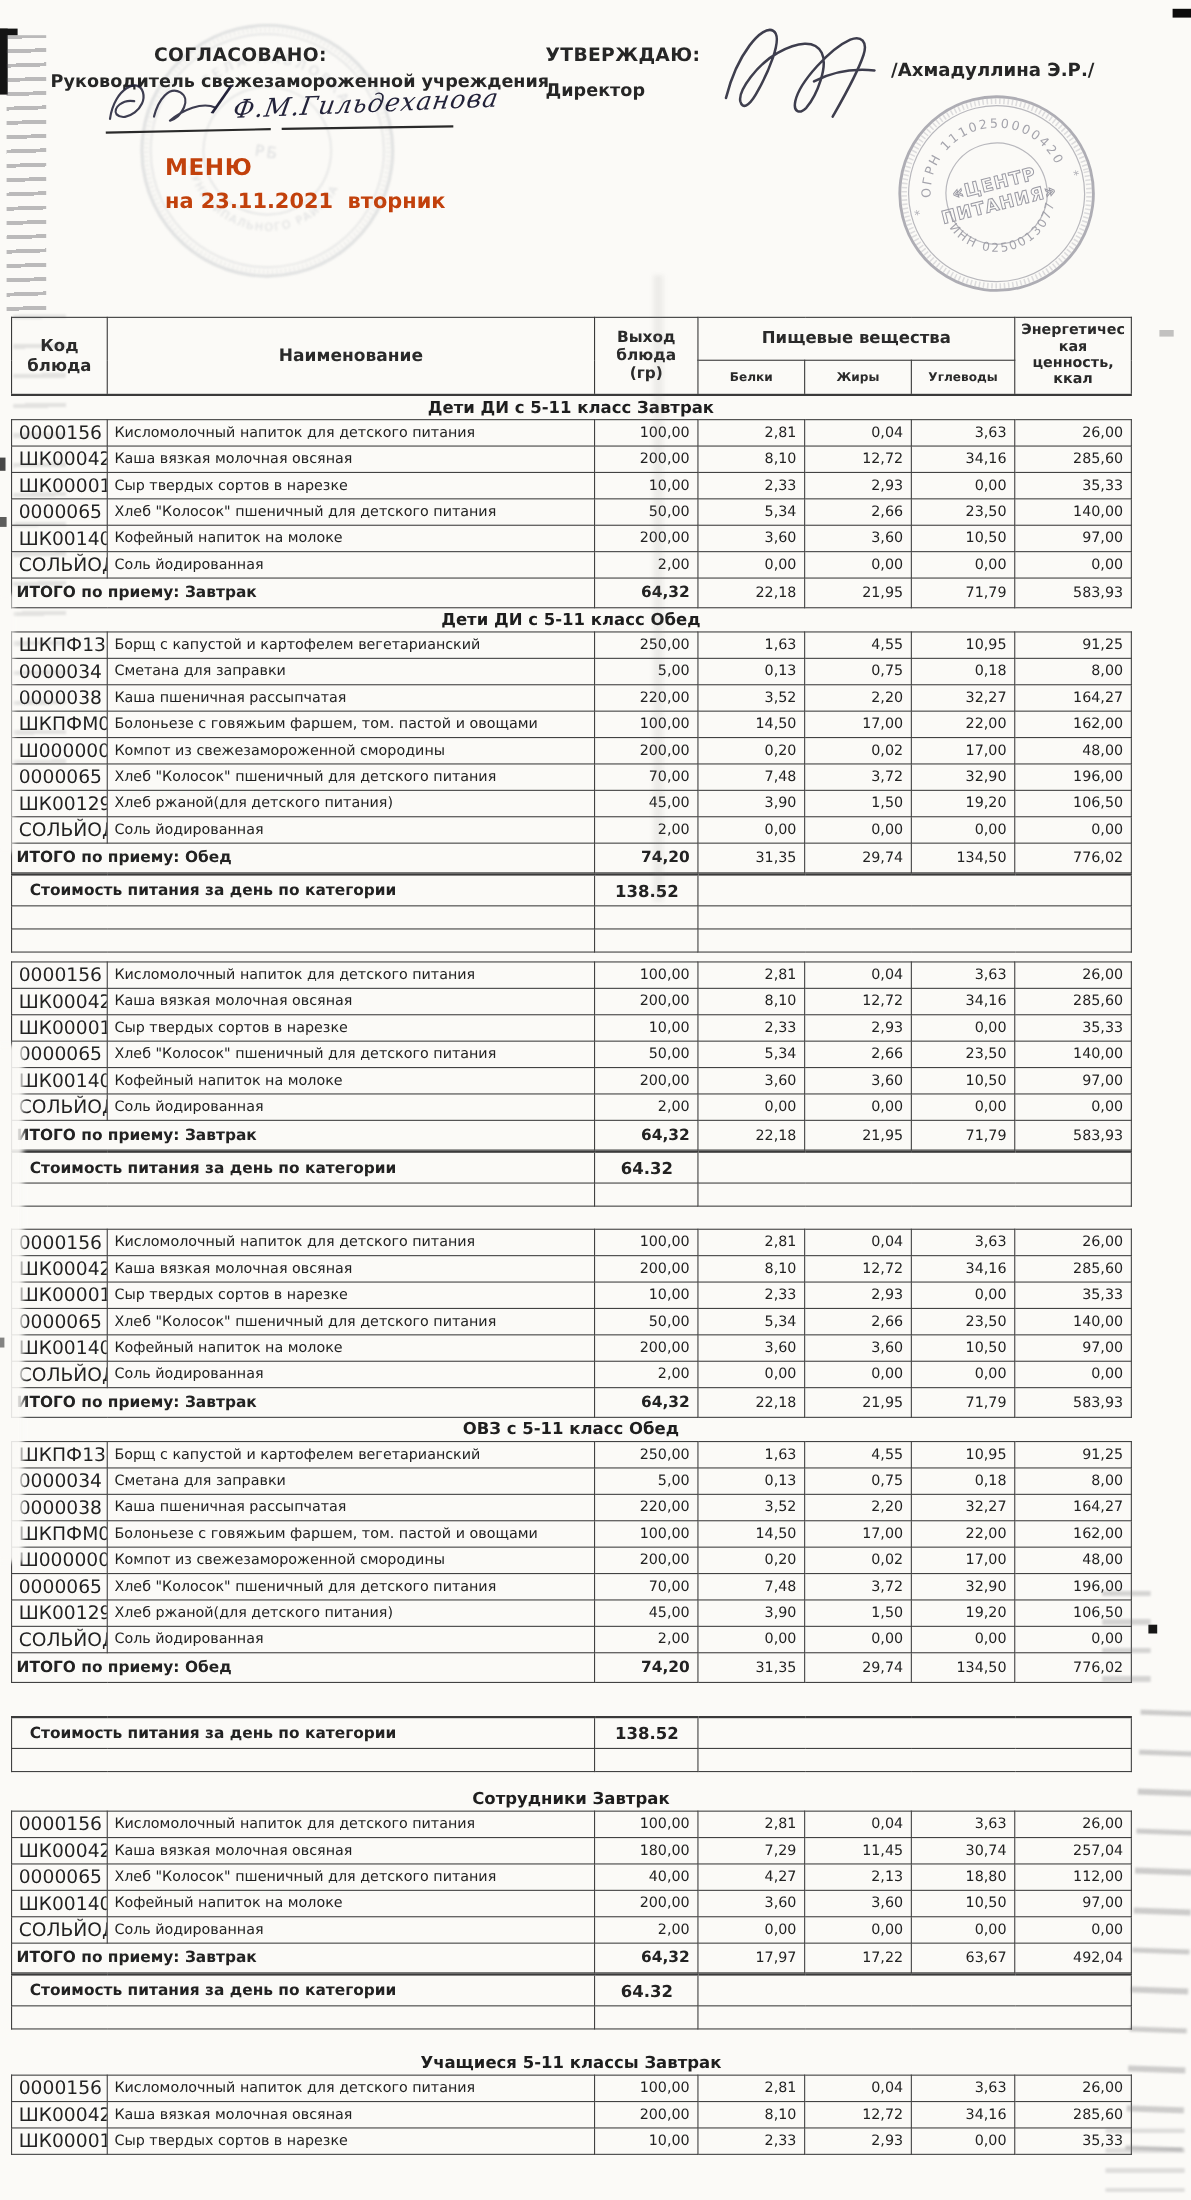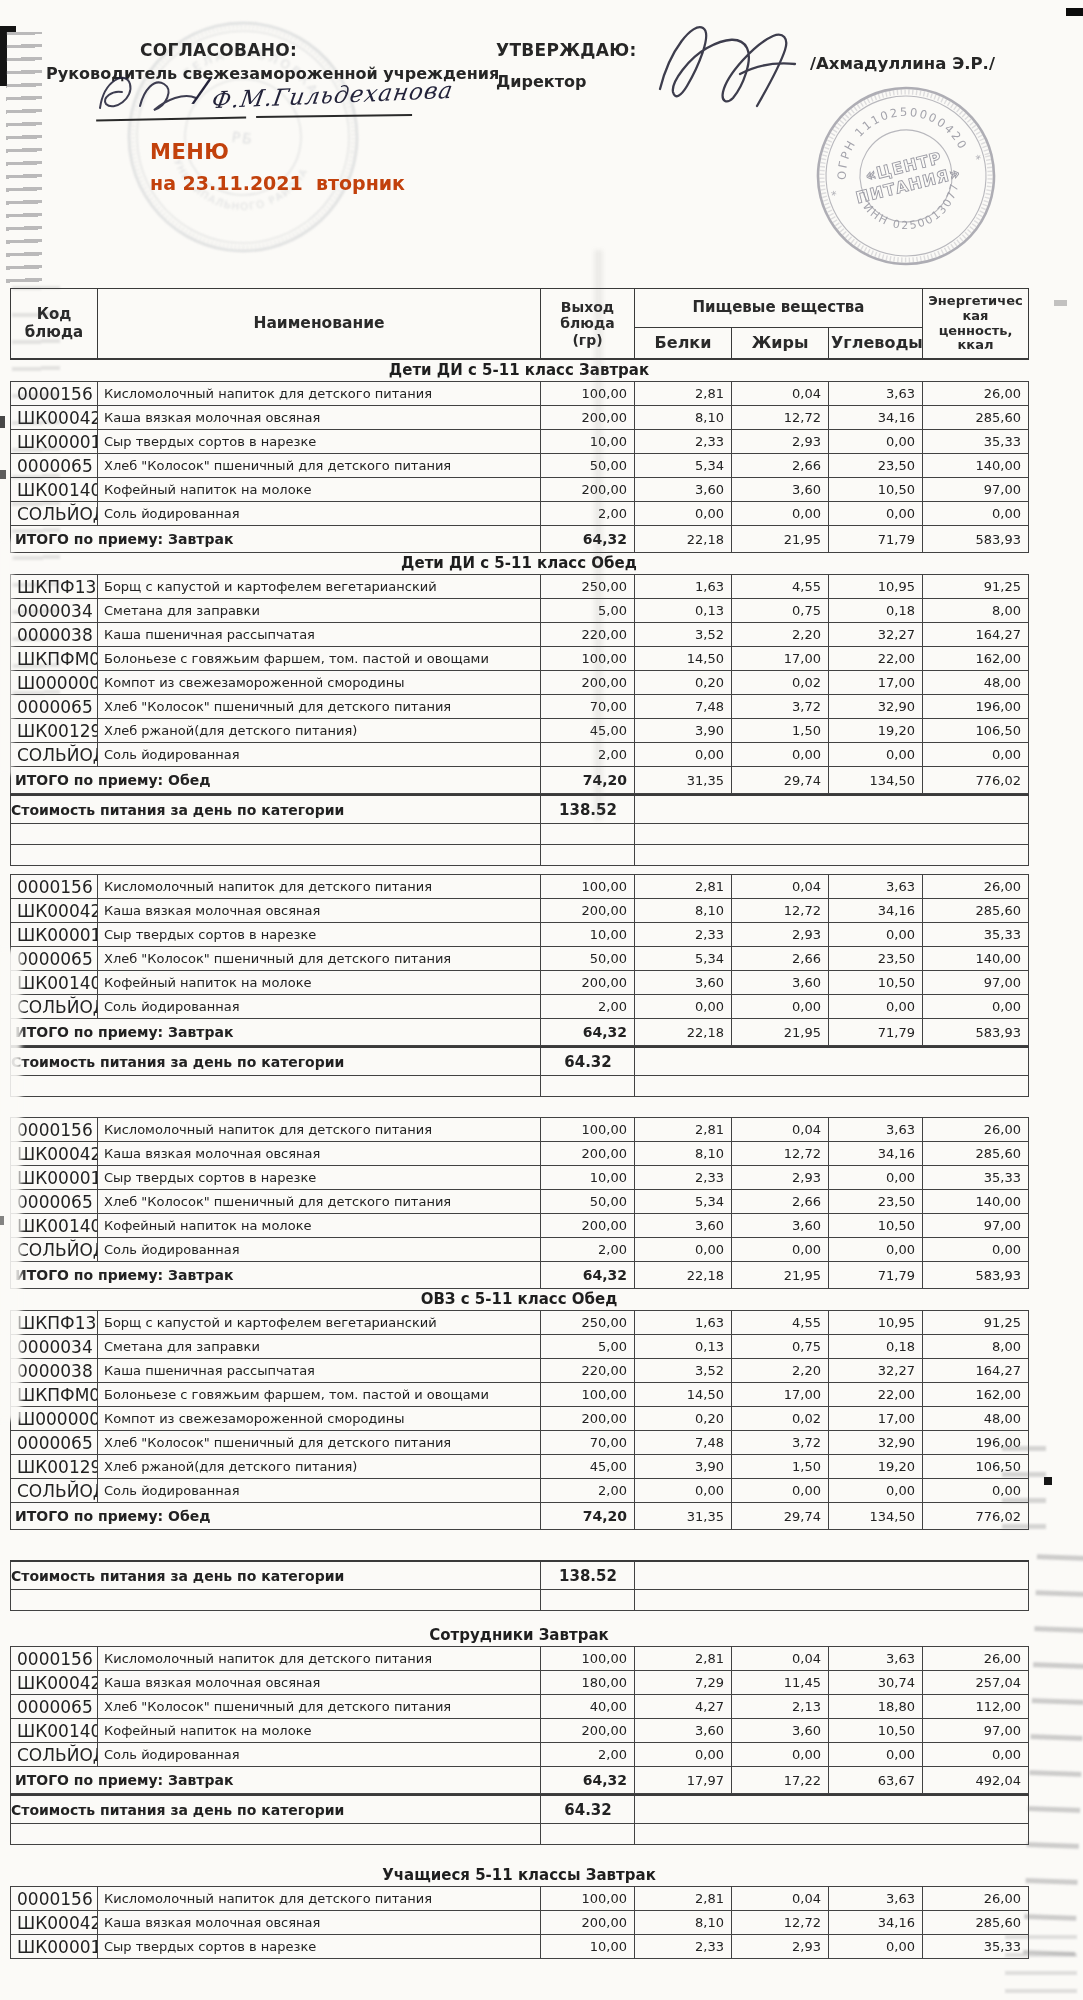--- a/index.html
+++ b/index.html
@@ -64,32 +64,32 @@
   .grid{border-collapse:collapse;width:1018px;table-layout:fixed;}
   .grid td,.grid th{border:1.4px solid #424242;overflow:hidden;}
   .header-grid th{border:1.5px solid #3a3a3a;white-space:normal;padding:1px 2px;color:#2a2a2a;line-height:1.15;}
   .header-grid{border-bottom:2.2px solid #3a3a3a;}
   .header-grid .hr1 th{height:36px;}
   .header-grid .hr2 th{height:28px;}
   .h-code{font-size:15px;}
   .h-name{font-size:15.5px;}
   .h-out{font-size:14px;}
   .h-nutr{font-size:15px;}
-  .h-sub{font-size:16px;}
+  .h-sub{font-size:11px;}
   .h-energy{font-size:13px;overflow-wrap:anywhere;}
   .section-title{height:21px;line-height:20px;text-align:center;font-weight:bold;font-size:15px;color:#1e1e1e;}
   .row-item td{height:21px;}
   .c-code{padding-left:6px;font-size:17px;white-space:nowrap;}
   .c-name{padding-left:6px;font-size:13px;white-space:nowrap;}
   .c-num{text-align:right;padding-right:7px;font-size:13px;white-space:nowrap;}
   .row-total td{height:24px;}
   .row-total .c-label{font-weight:bold;font-size:14px;padding-left:4px;white-space:nowrap;}
   .row-total .strong{font-weight:bold;font-size:14px;}
   .row-cost td{height:25px;border-top:2.4px solid #3a3a3a;}
-  .row-cost .c-label{font-weight:bold;font-size:14px;padding-left:0;white-space:nowrap;}
+  .row-cost .c-label{font-weight:bold;font-size:14px;padding-left:16px;white-space:nowrap;}
   .cost-val{font-weight:bold;font-size:15px;text-align:center !important;padding-right:0;}
   .row-blank td{height:18px;}
 </style>
 </head>
 <body>
 
 <div class="page" data-name="scanned-menu-page">
 
   <div class="artifact art-corner-bar" data-name="scan-edge-bar"></div>
   <div class="artifact art-corner-notch" data-name="scan-edge-notch"></div>

